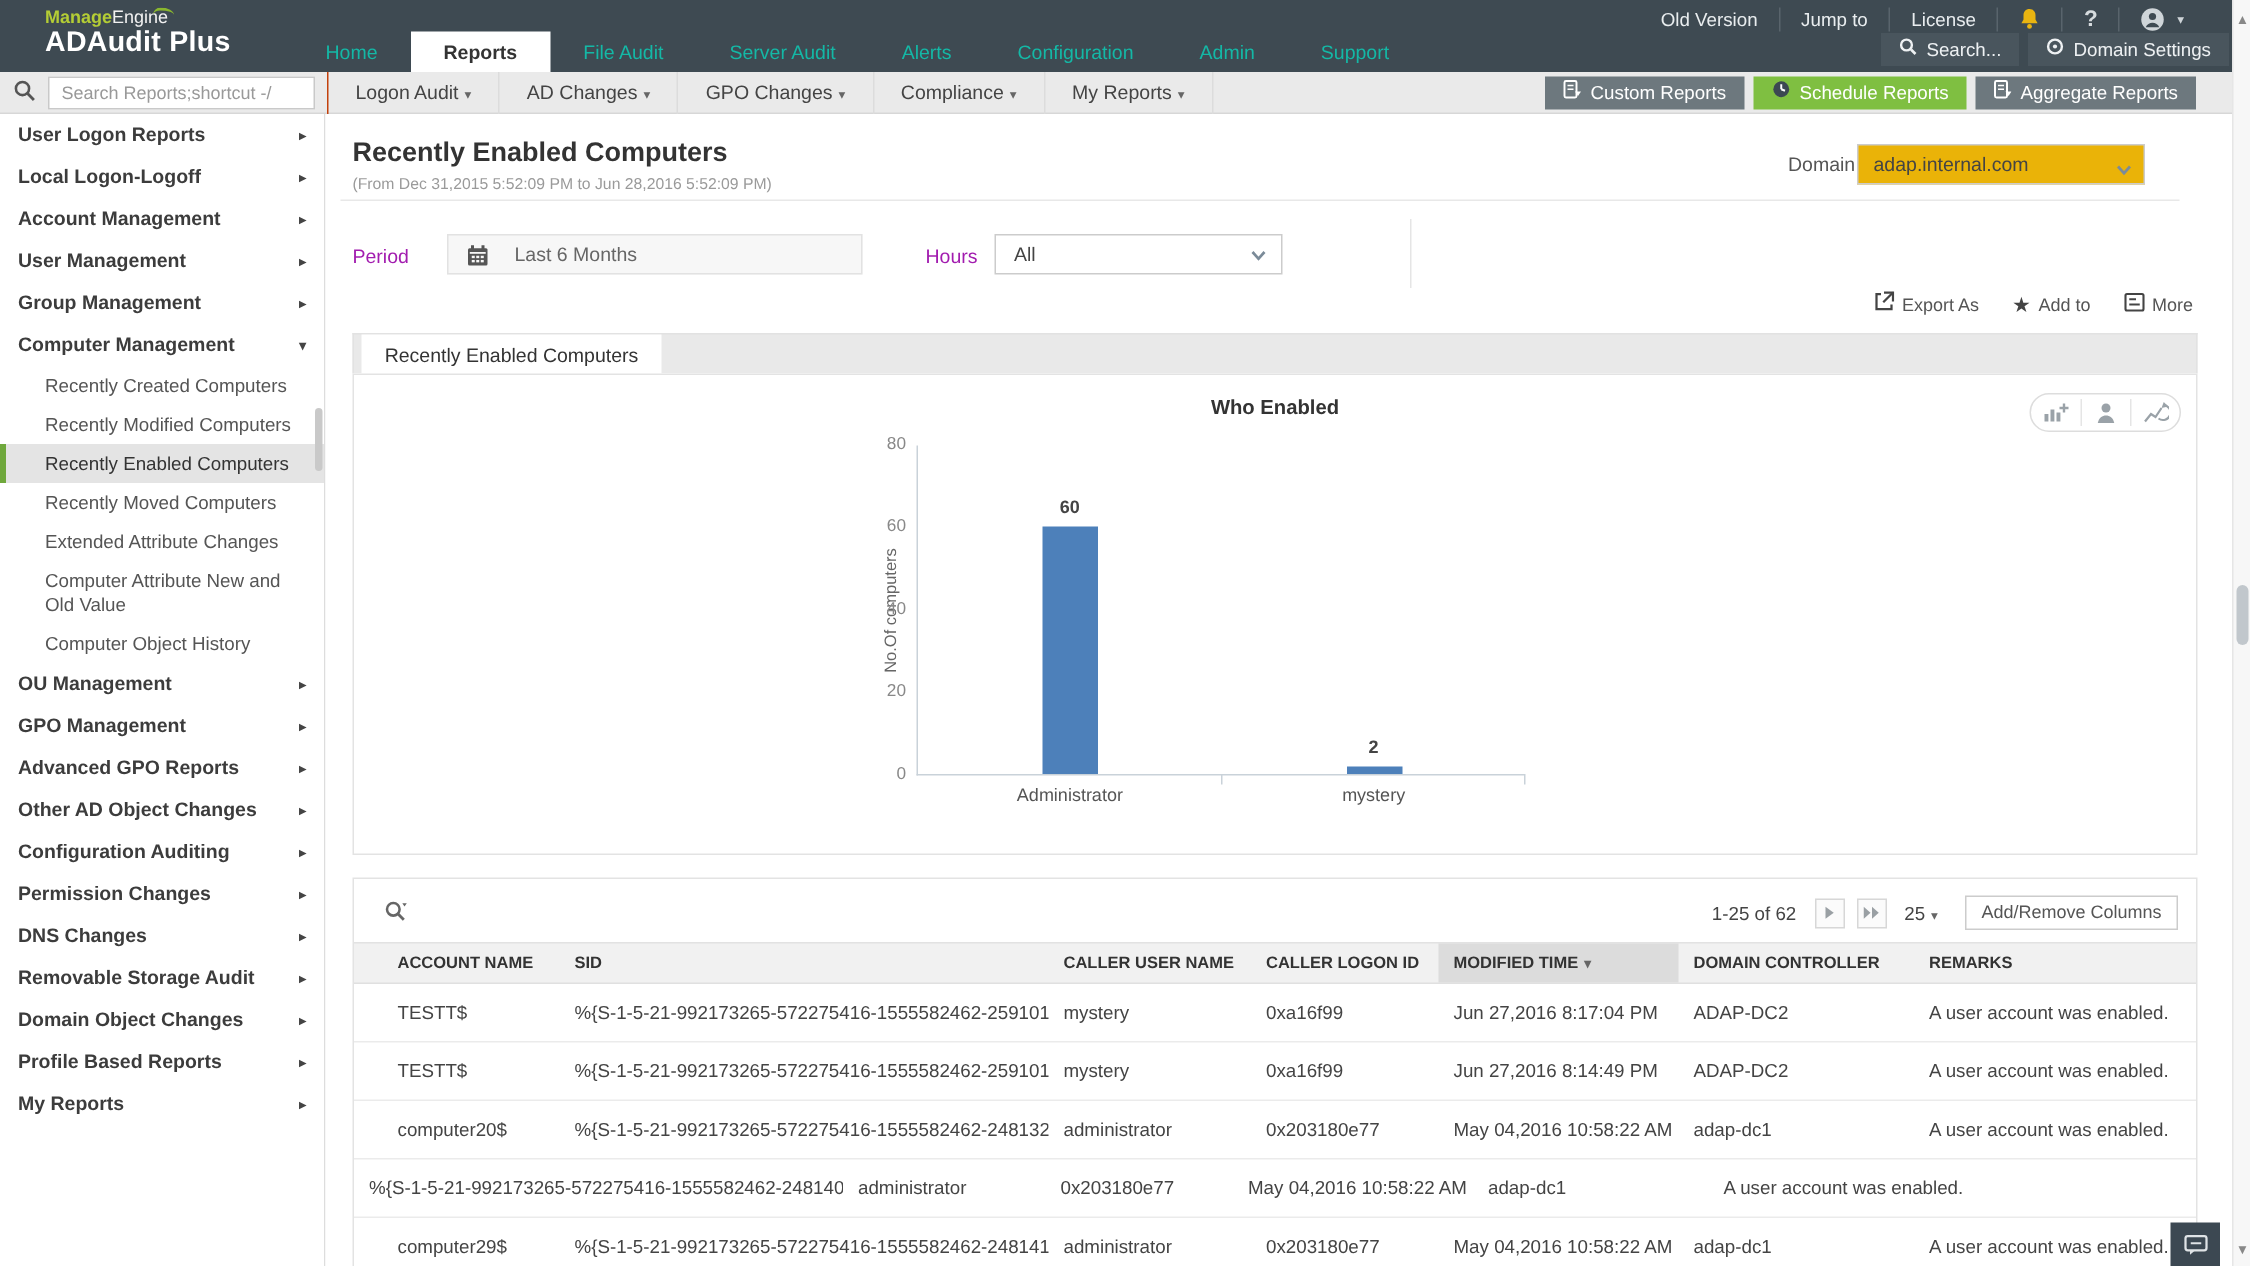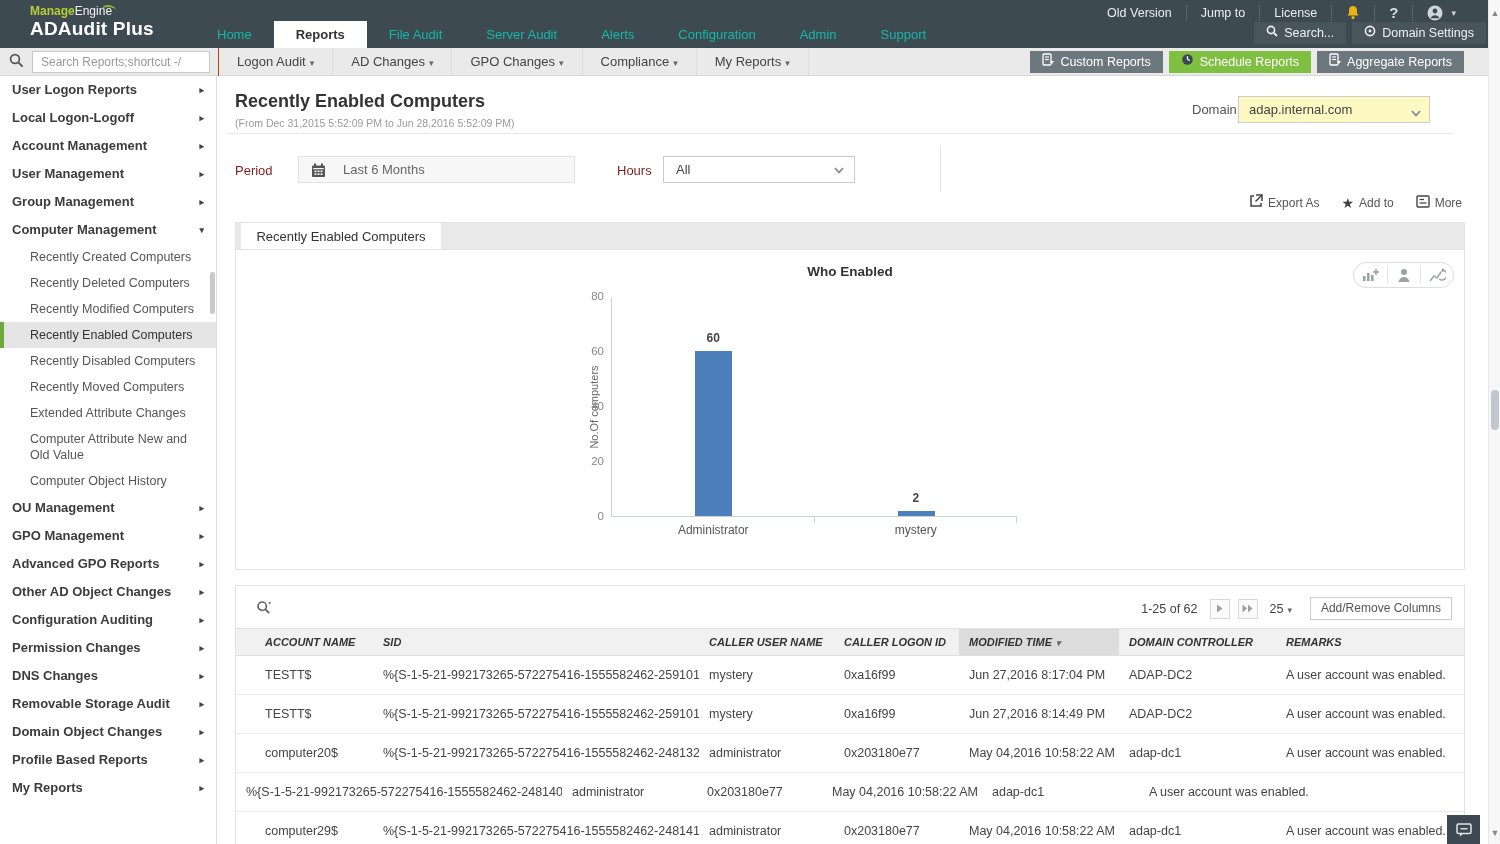--- a/index.html
+++ b/index.html
@@ -47,25 +47,25 @@
   .sb-group .arr { position:absolute; right:12px; top:0; font-size:9px; color:#444; }
   .sb-child { padding:5px 8px 5px 26px; font-size:12.5px; color:#555; line-height:16px; cursor:pointer; border-left:4px solid transparent; }
   .sb-child.selected { background:#e4e4e4; border-left:4px solid #6fa83c; color:#333; }
   .sb-scroll { position:absolute; right:1px; top:196px; width:5px; height:42px; background:#c9c9c9; border-radius:3px; }
 
   
   .main { position:absolute; left:217px; top:76px; right:12px; bottom:0; background:#fff; }
   .page-title { position:absolute; left:18px; top:15px; font-size:18px; font-weight:bold; color:#333; }
   .page-sub { position:absolute; left:18px; top:41px; font-size:10.5px; color:#9a9a9a; }
   .domain-label { position:absolute; left:975px; top:26px; font-size:13px; color:#555; }
-  .domain-select { position:absolute; left:1021px; top:20px; width:192px; height:27px; border:1px solid #ccc; background:#fef9c3; font-size:13px; color:#444; line-height:25px; padding-left:10px; cursor:pointer; }
+  .domain-select { position:absolute; left:1021px; top:20px; width:192px; height:27px; border:1px solid #ccc; background:#eab308; font-size:13px; color:#444; line-height:25px; padding-left:10px; cursor:pointer; }
   .domain-select .chev { position:absolute; right:6px; top:6px; }
   .rule { position:absolute; left:10px; right:35px; top:57px; border-top:1px solid #e8e8e8; }
 
-  .flt-label { position:absolute; font-size:13px; color:#7f1d1d; top:87px; }
+  .flt-label { position:absolute; font-size:13px; color:#a21caf; top:87px; }
   .period-box { position:absolute; left:81px; top:80px; width:277px; height:27px; background:#f7f7f7; border:1px solid #e2e2e2; cursor:pointer; }
   .period-box .cal { position:absolute; left:12px; top:6px; }
   .period-box .txt { position:absolute; left:44px; top:0; line-height:25px; font-size:13px; color:#666; }
   .hours-box { position:absolute; left:446px; top:80px; width:192px; height:27px; background:#fff; border:1px solid #ccc; cursor:pointer; }
   .hours-box .txt { position:absolute; left:12px; top:0; line-height:25px; font-size:13px; color:#444; }
   .hours-box .chev { position:absolute; right:8px; top:6px; }
   .vdiv { position:absolute; left:723px; top:70px; height:46px; border-left:1px solid #e5e5e5; }
 
   .export-row { position:absolute; right:26px; top:118px; display:flex; gap:22px; }
   .exp-item { font-size:12px; color:#555; display:flex; align-items:center; gap:5px; cursor:pointer; }
@@ -89,21 +89,21 @@
   .xtick { position:absolute; top:100%; height:7px; border-left:1px solid #c9d2d9; }
 
   .table-panel { position:absolute; left:18px; top:509px; width:1230px; height:400px; background:#fff; border:1px solid #e3e3e3; }
   .tbl-search { position:absolute; left:20px; top:14px; cursor:pointer; }
   .pagebar { position:absolute; right:12px; top:11px; display:flex; align-items:center; gap:8px; }
   .pb-range { font-size:12.5px; color:#444; margin-right:4px; }
   .pb-btn { width:20px; height:20px; border:1px solid #d7d7d7; background:#fbfbfb; display:flex; align-items:center; justify-content:center; cursor:pointer; }
   .pb-size { font-size:12.5px; color:#444; cursor:pointer; padding:0 4px; }
   .pb-cols { height:23px; line-height:21px; border:1px solid #ccc; background:#fff; font-size:12px; color:#555; padding:0 10px; cursor:pointer; margin-left:6px; }
 
-  .thead { position:absolute; left:0; top:42px; width:1228px; height:28px; background:#f1f1f1; border-top:1px solid #e2e2e2; border-bottom:1px solid #e0e0e0; display:flex;font-style:italic; }
+  .thead { position:absolute; left:0; top:42px; width:1228px; height:28px; background:#f1f1f1; border-top:1px solid #e2e2e2; border-bottom:1px solid #e0e0e0; display:flex; }
   .th { font-size:11px; font-weight:bold; color:#333; line-height:26px; padding-left:10px; white-space:nowrap; overflow:hidden; cursor:pointer; }
   .th.sorted { background:#dcdcdc; }
   .tbody { position:absolute; left:0; top:70px; width:1228px; }
   .tr { display:flex; height:39px; border-bottom:1px solid #ebebeb; }
   .td { font-size:12.5px; color:#444; line-height:38px; padding-left:10px; white-space:nowrap; overflow:hidden; }
   .col-0 { width:137px; padding-left:29px; }
   .col-1 { width:326px; }
   .col-2 { width:135px; }
   .col-3 { width:125px; }
   .col-4 { width:160px; }
@@ -227,24 +227,22 @@
 
 <div class="sidebar">
   <div id="sidebar-list">
       <div class="sb-group">User Logon Reports<span class="arr">▸</span></div>
       <div class="sb-group">Local Logon-Logoff<span class="arr">▸</span></div>
       <div class="sb-group">Account Management<span class="arr">▸</span></div>
       <div class="sb-group">User Management<span class="arr">▸</span></div>
       <div class="sb-group">Group Management<span class="arr">▸</span></div>
       <div class="sb-group">Computer Management<span class="arr">▾</span></div>
       <div class="sb-child">Recently Created Computers</div>
-      <div class="sb-child">Recently Deleted Computers</div>
       <div class="sb-child">Recently Modified Computers</div>
       <div class="sb-child selected">Recently Enabled Computers</div>
-      <div class="sb-child">Recently Disabled Computers</div>
       <div class="sb-child">Recently Moved Computers</div>
       <div class="sb-child">Extended Attribute Changes</div>
       <div class="sb-child">Computer Attribute New and Old Value</div>
       <div class="sb-child">Computer Object History</div>
       <div class="sb-group">OU Management<span class="arr">▸</span></div>
       <div class="sb-group">GPO Management<span class="arr">▸</span></div>
       <div class="sb-group">Advanced GPO Reports<span class="arr">▸</span></div>
       <div class="sb-group">Other AD Object Changes<span class="arr">▸</span></div>
       <div class="sb-group">Configuration Auditing<span class="arr">▸</span></div>
       <div class="sb-group">Permission Changes<span class="arr">▸</span></div>

